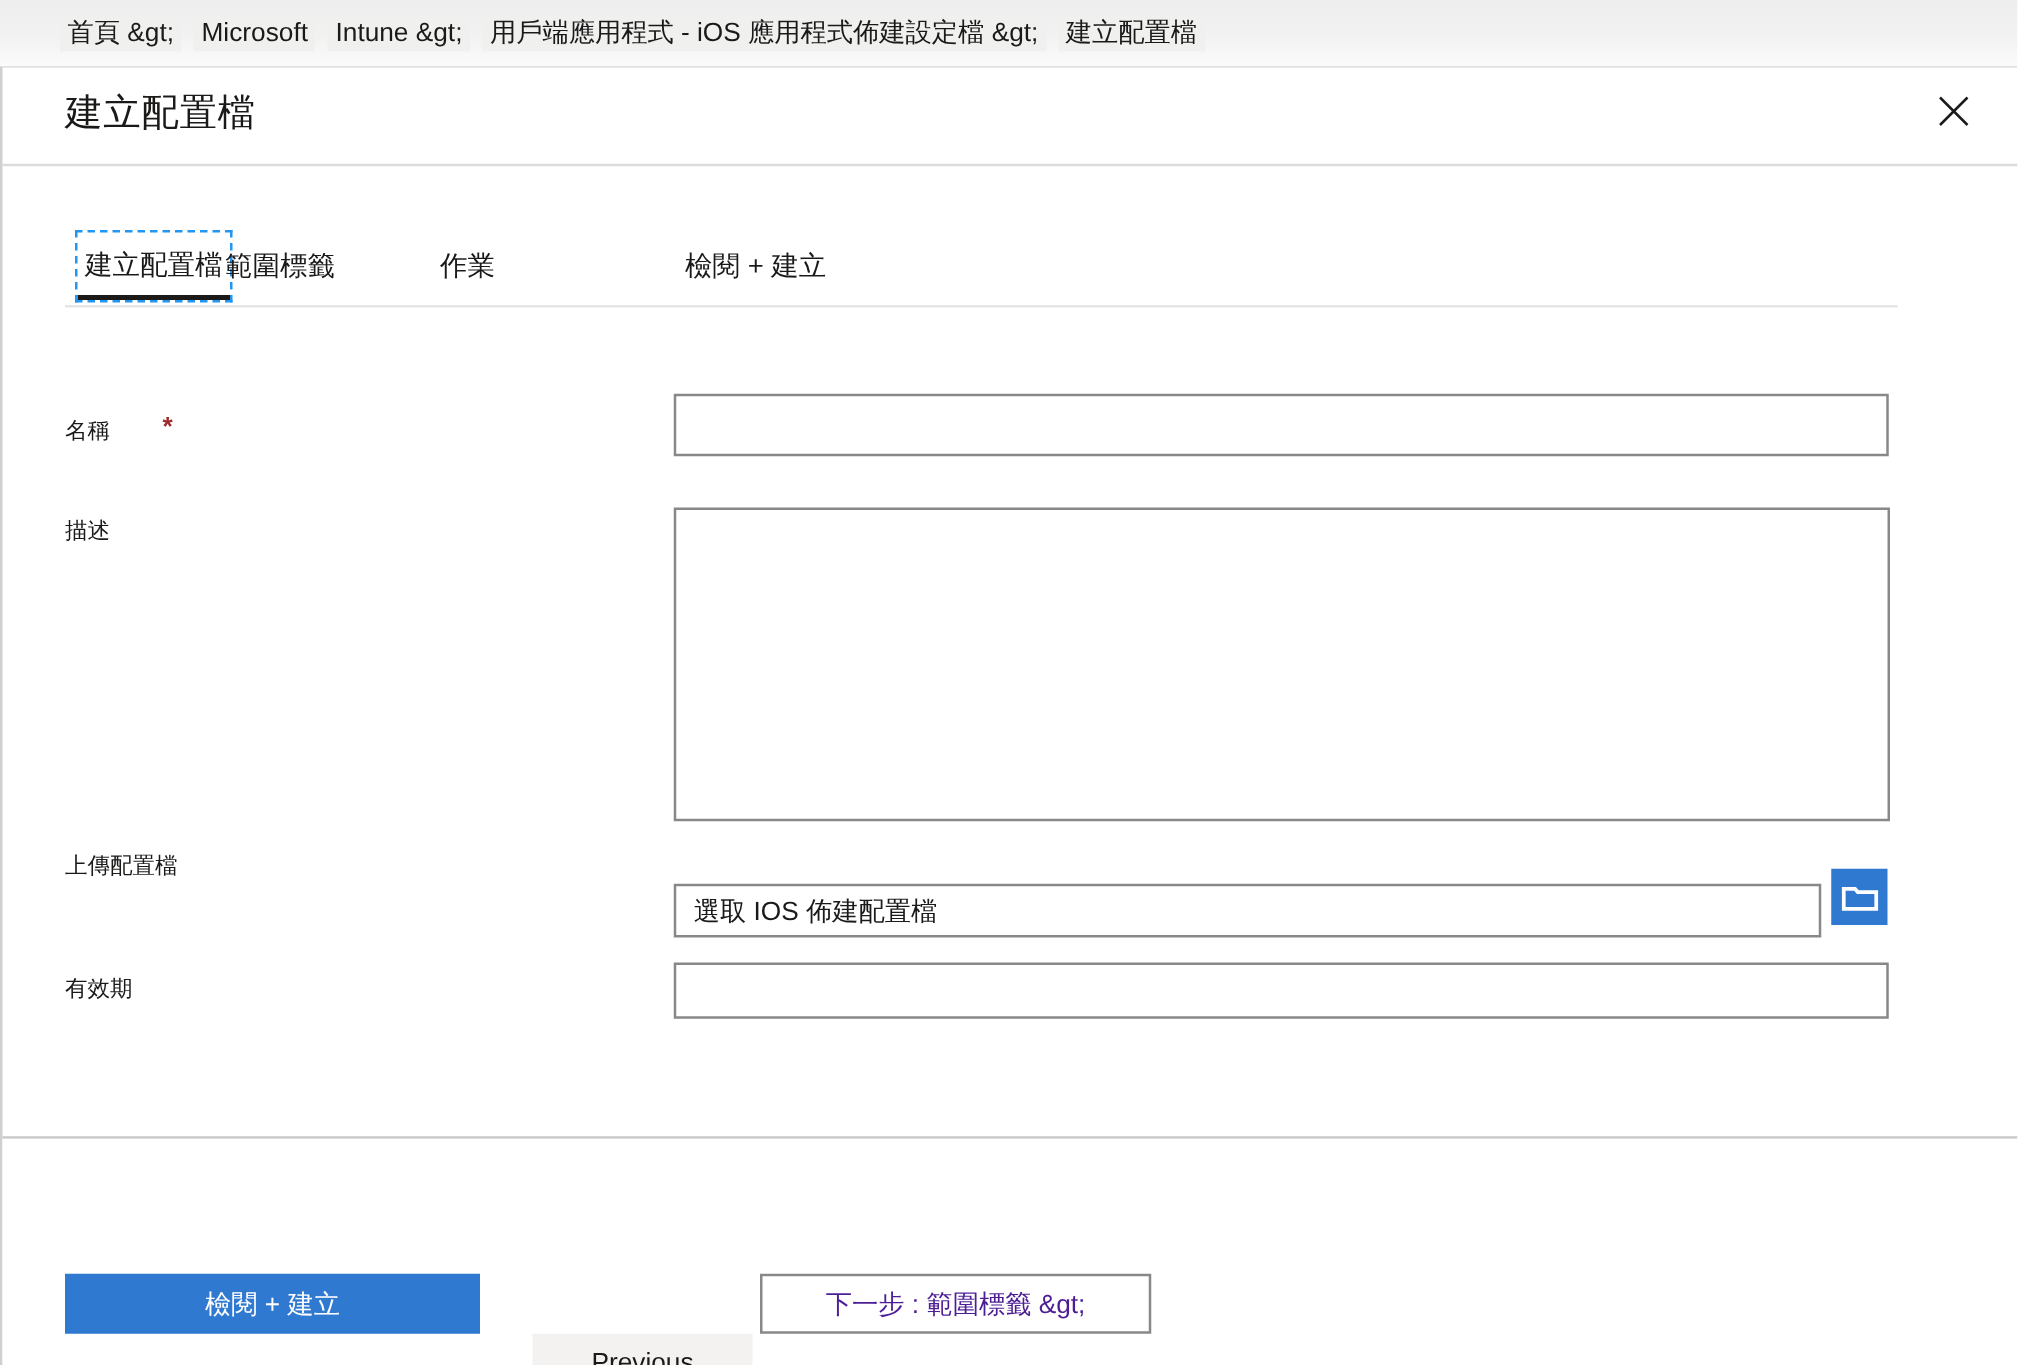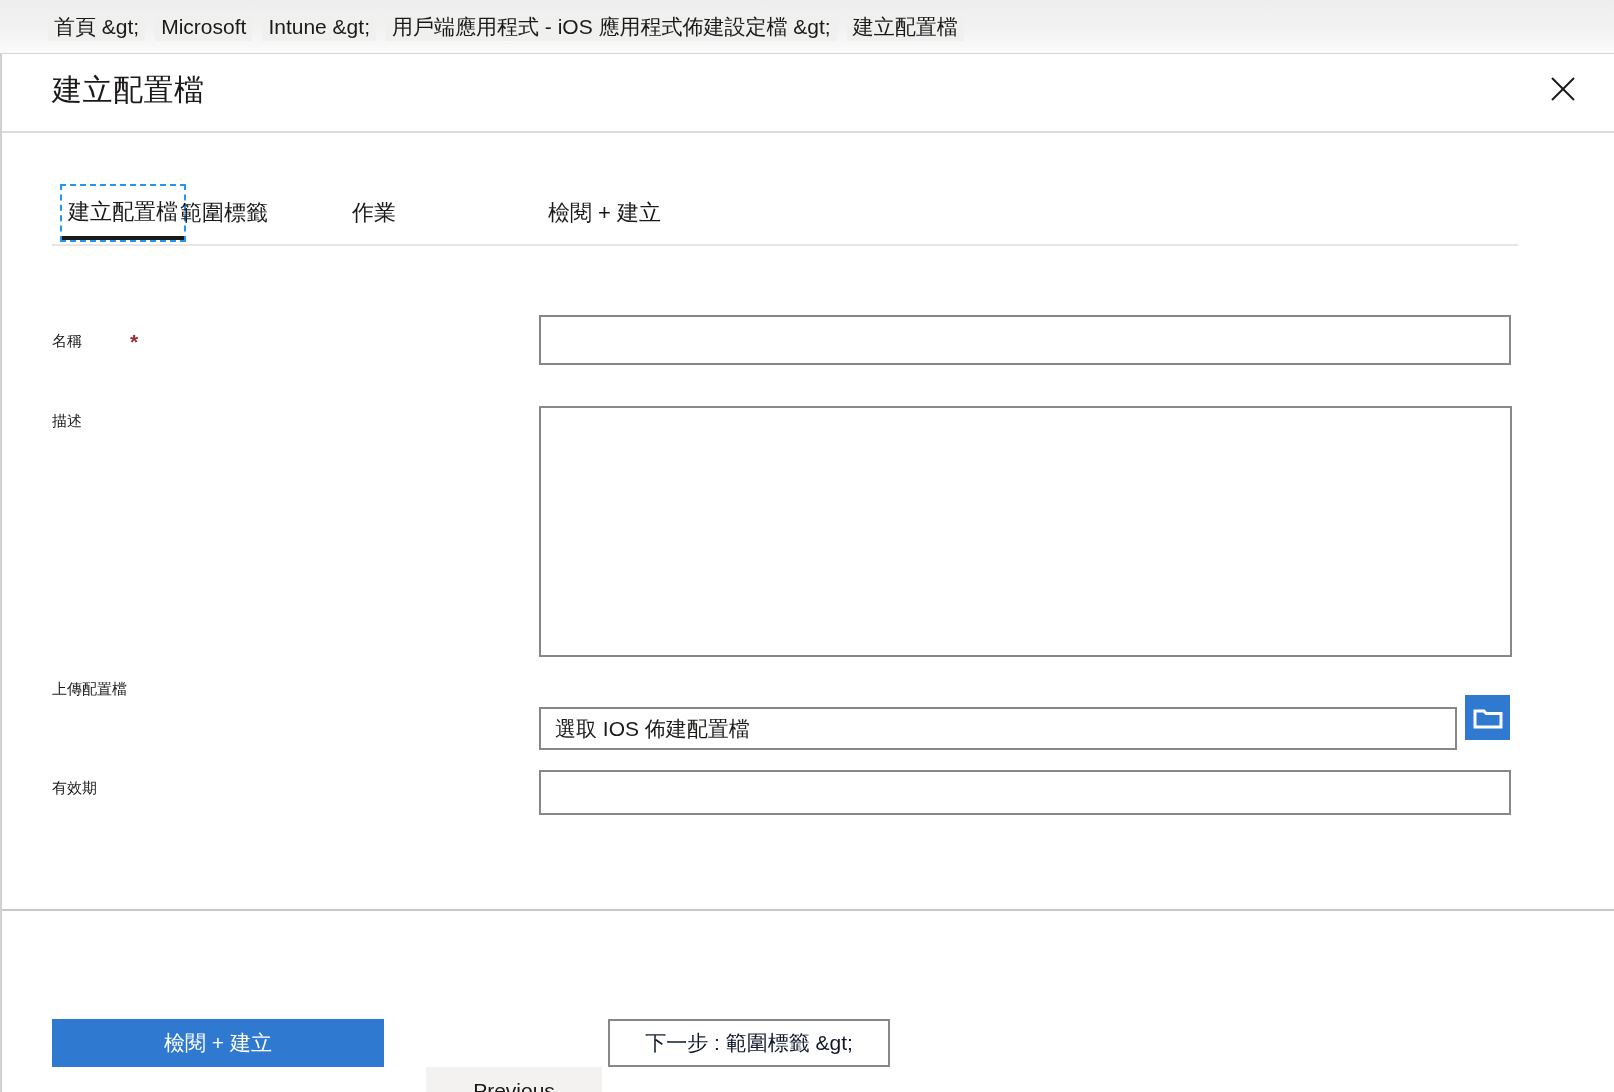--- a/index.html
+++ b/index.html
@@ -120,21 +120,21 @@
     left: 0;
     top: 190px;
     width: 1612px;
   }
   .row {
     position: relative;
   }
   .field-label {
     position: absolute;
     left: 50px;
-    font-size: 15px;
+    font-size: 18px;
     color: #1b1a19;
     white-space: nowrap;
   }
   .req-star {
     position: absolute;
     font-size: 21px;
     color: #9e2a2b;
     font-weight: 700;
   }
   .txt-input {
@@ -233,24 +233,24 @@
     width: 176px;
     height: 48px;
     background: #f3f2f1;
     color: #1b1a19;
     border: none;
     margin-top: 48px;
   }
   .btn-outline {
     left: 606px;
     top: 108px;
-    width: 282px;
+    width: 313px;
     height: 48px;
     background: #ffffff;
-    color: #0f172a;
+    color: #4c1d95;
     border: 2px solid #8a8886;
   }
 </style>
 </head>
 <body>
 
 <div class="breadcrumb-bar">
   <span class="crumb">首頁 &amp;gt;</span>
   <span class="crumb">Microsoft</span>
   <span class="crumb">Intune &amp;gt;</span>

